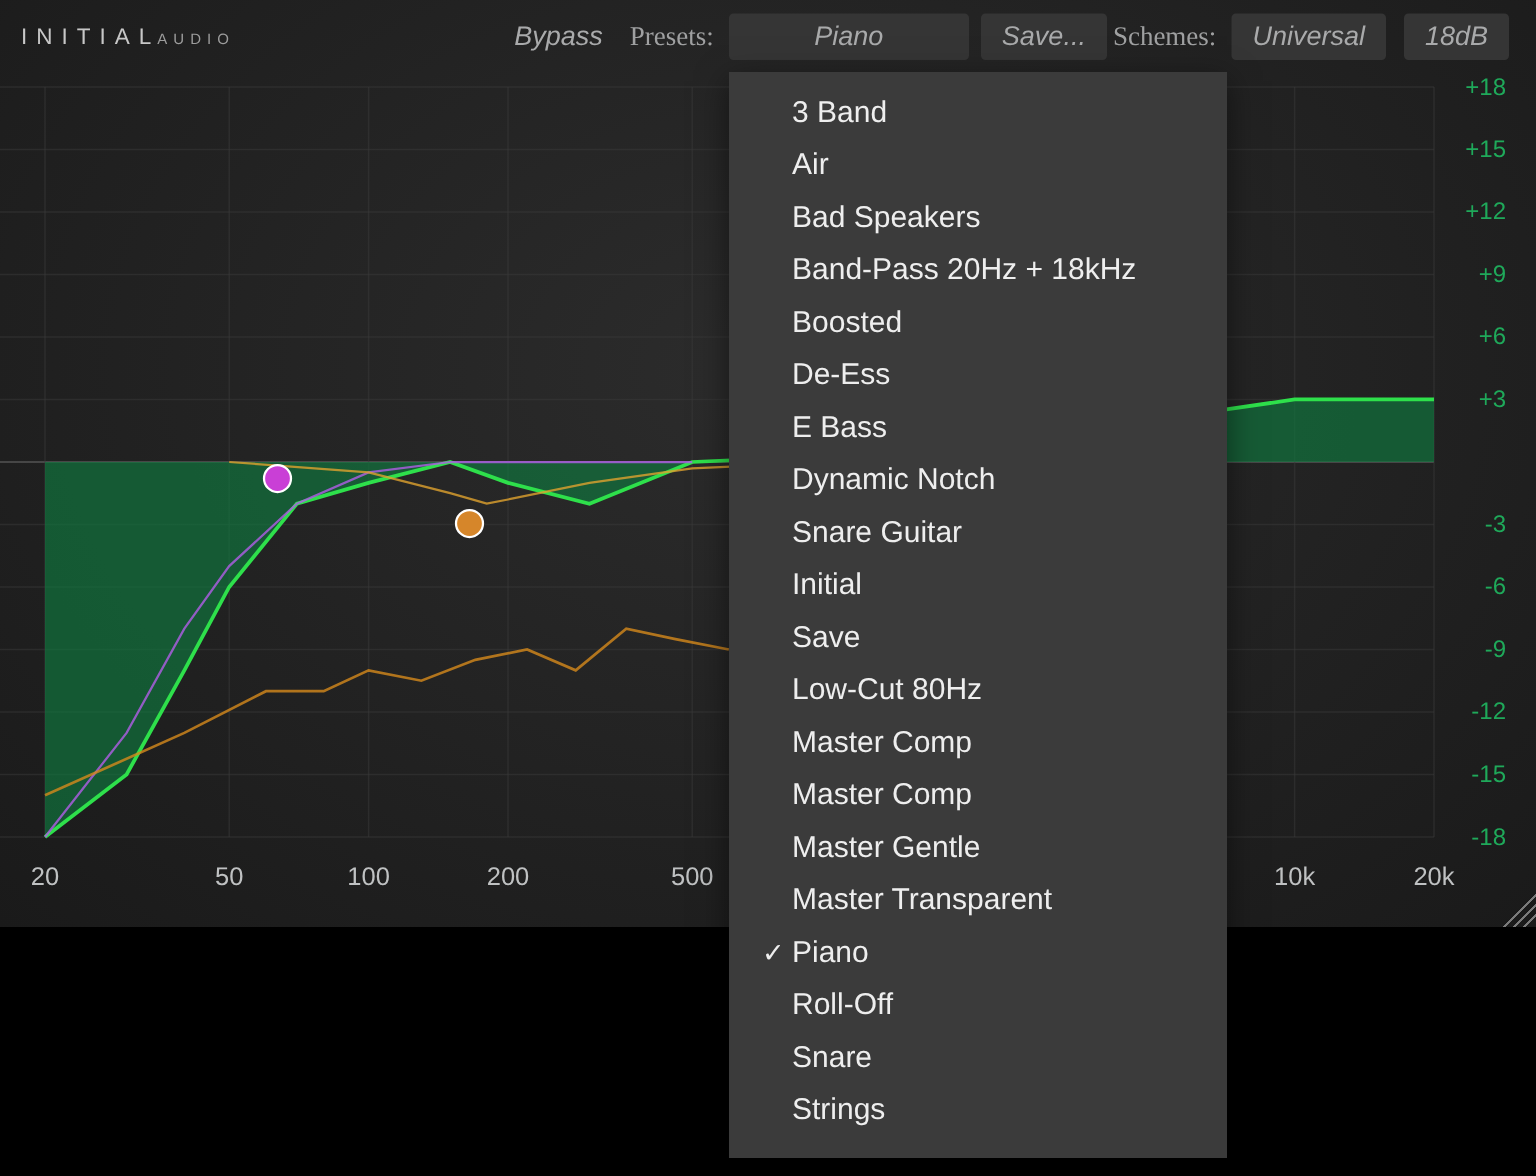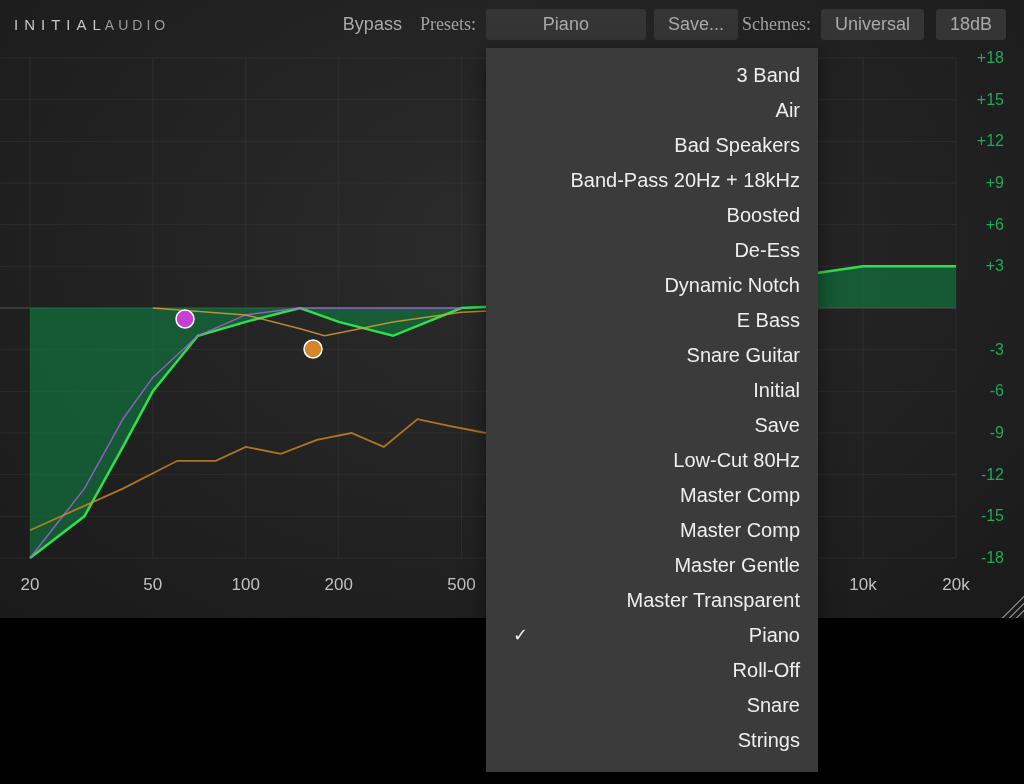--- a/index.html
+++ b/index.html
@@ -32,28 +32,29 @@
   .logo {
     display: flex;
     align-items: baseline;
     letter-spacing: 6px;
     font-size: 15px;
     font-weight: 300;
     color: #c7c7c7;
     margin-right: auto;
     user-select: none;
   }
-  .logo .word2 { font-size: 14px; letter-spacing: 4px; margin-left: -2px; color:#9c9c9c; }
+  .logo .word2 { font-size: 10px; letter-spacing: 4px; margin-left: -2px; color:#9c9c9c; }
   .hbtn {
     padding: 5px 14px;
     margin: 0 4px;
     border-radius: 3px;
     color: #a9aaab;
     background: transparent;
     cursor: pointer;
+    font-style: italic;
   }
   .hbtn.filled { background: #353535; }
   .hlabel { margin: 0 6px 0 0; color:#9fa0a1;font-family:Liberation Serif, serif; }
   .hbtn.preset-current { width: 160px; text-align: center; }
 
   
   .eqwrap {
     position: absolute;
     left: 0; right: 0; top: 48px; bottom: 0;
   }
@@ -70,21 +71,20 @@
     color: #eee;
     z-index: 10;
     box-shadow: 0 6px 20px rgba(0,0,0,.5);
   }
   .menu-item {
     display: flex;
     align-items: center;
     padding: 3px 18px 3px 22px;
     cursor: pointer;
     line-height: 1.45;
-    text-align: right;
   }
   .menu-check {
     width: 20px;
     display: inline-block;
     font-size: 18px;
     color: #eee;
   }
   .menu-label { flex: 1; }
 
   
@@ -195,25 +195,25 @@
     <div class="menu-item">
       <span class="menu-check"></span>
       <span class="menu-label">Boosted</span>
     </div>
     <div class="menu-item">
       <span class="menu-check"></span>
       <span class="menu-label">De-Ess</span>
     </div>
     <div class="menu-item">
       <span class="menu-check"></span>
+      <span class="menu-label">E Bass</span>
+    </div>
+    <div class="menu-item">
+      <span class="menu-check"></span>
       <span class="menu-label">Dynamic Notch</span>
-    </div>
-    <div class="menu-item">
-      <span class="menu-check"></span>
-      <span class="menu-label">E Bass</span>
     </div>
     <div class="menu-item">
       <span class="menu-check"></span>
       <span class="menu-label">Snare Guitar</span>
     </div>
     <div class="menu-item">
       <span class="menu-check"></span>
       <span class="menu-label">Initial</span>
     </div>
     <div class="menu-item">

